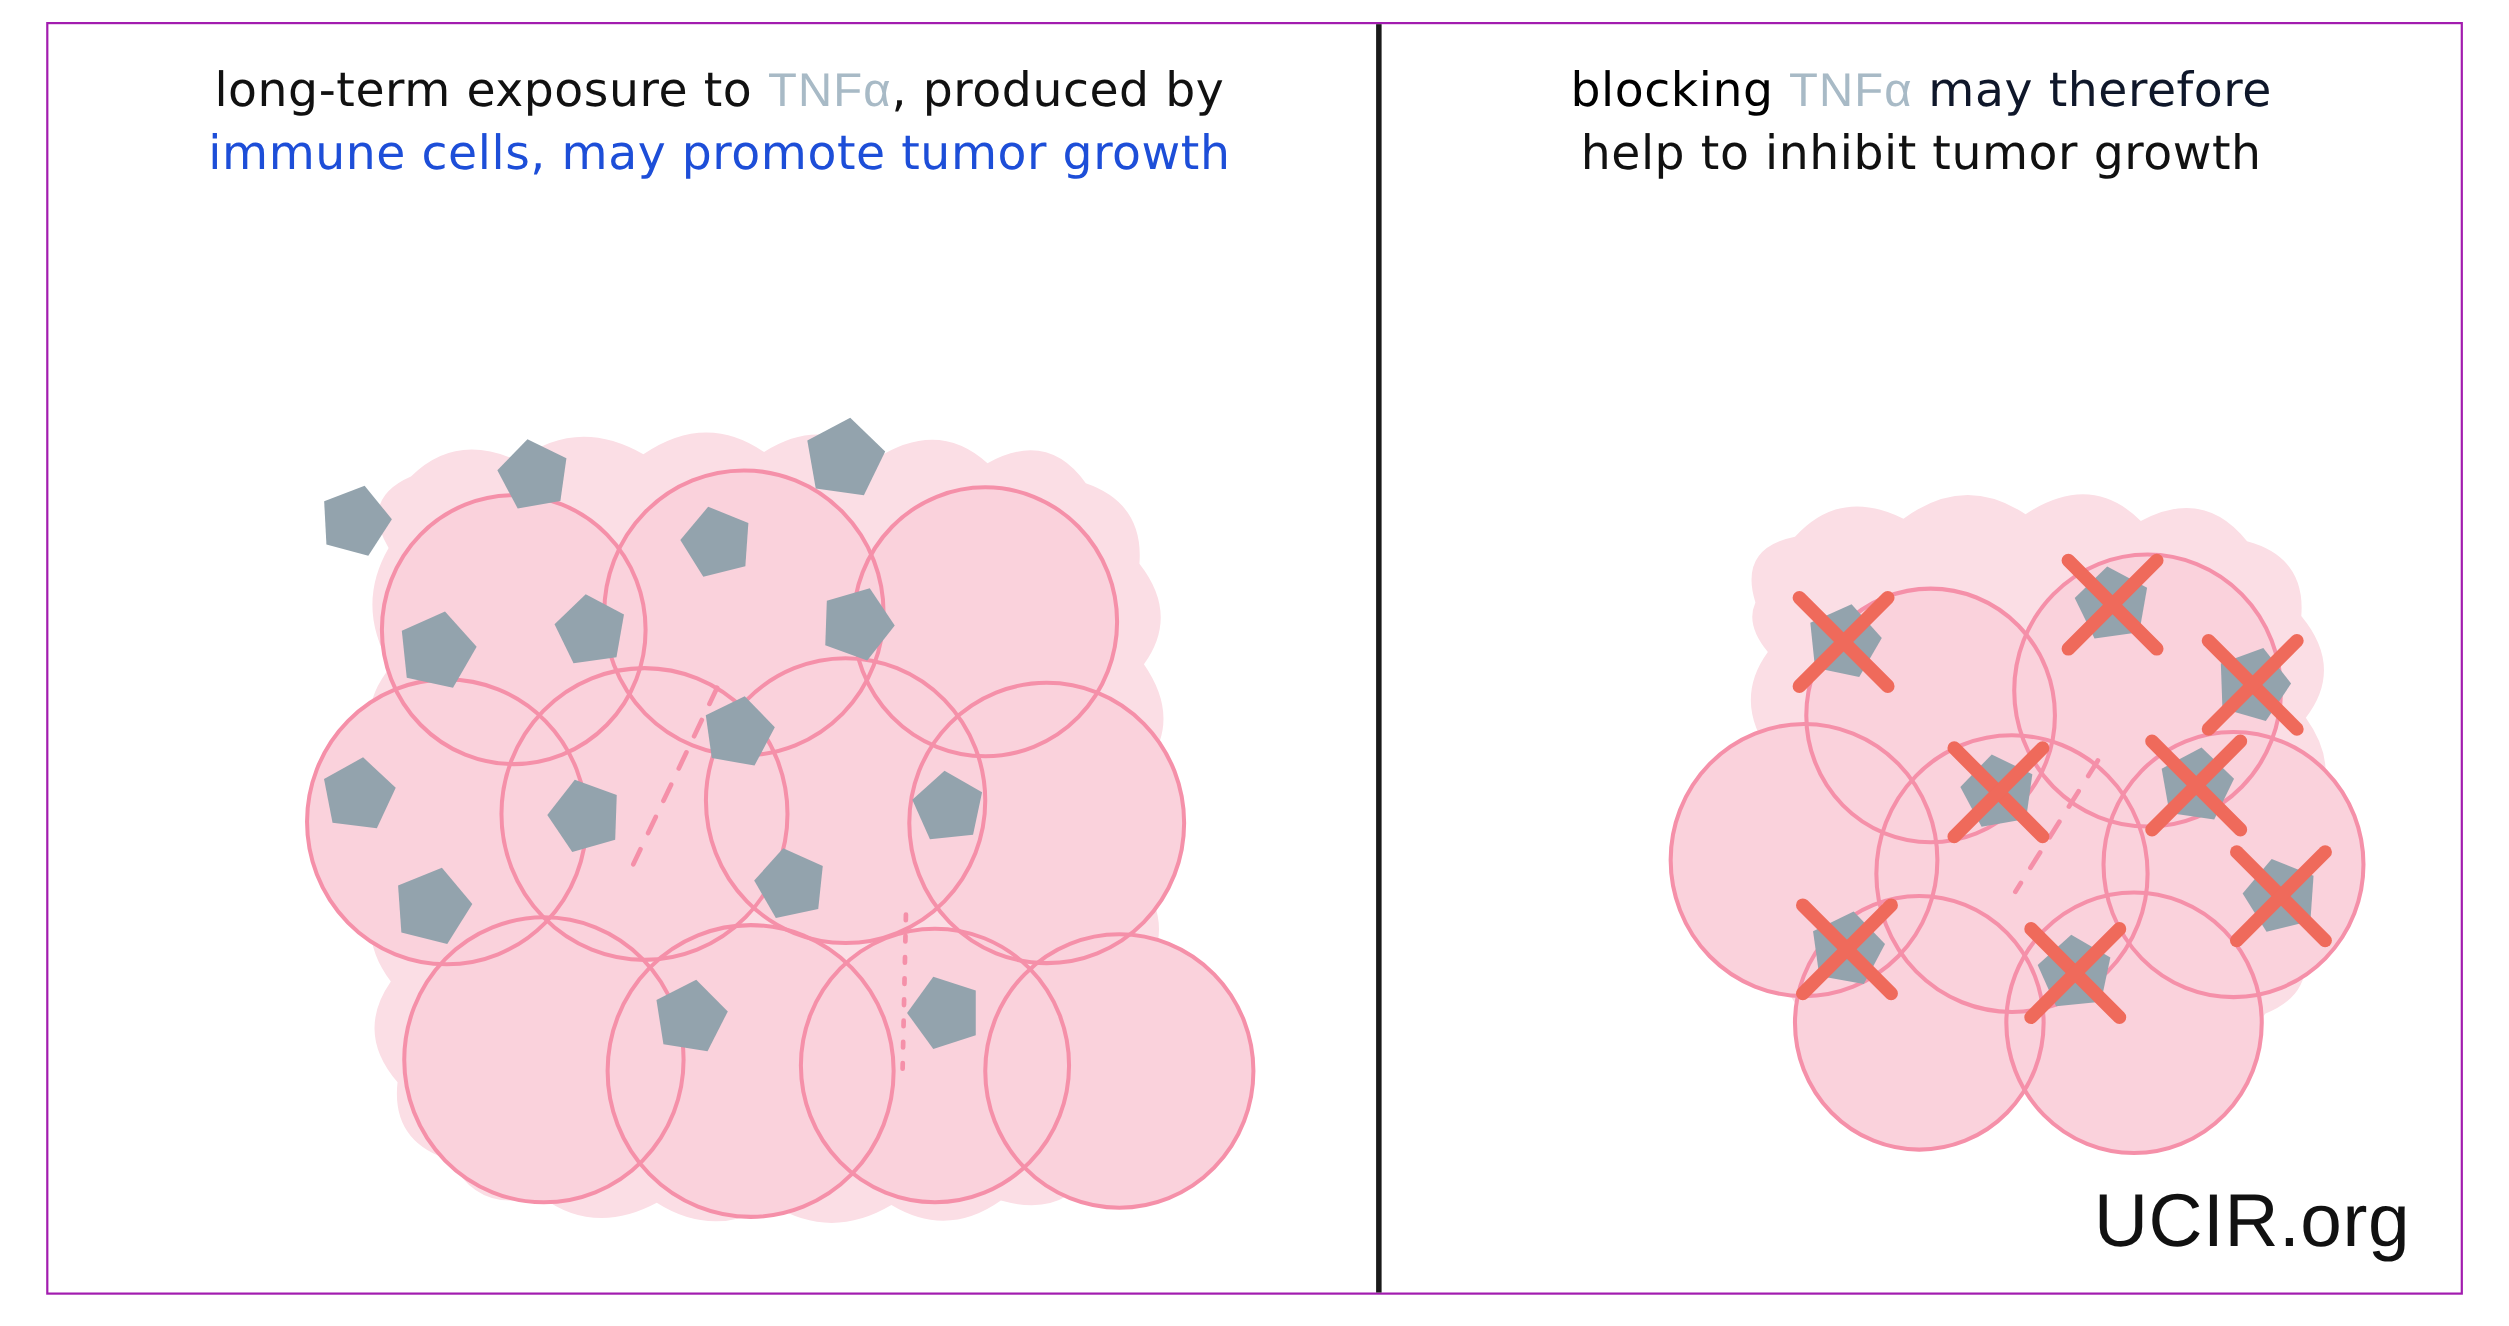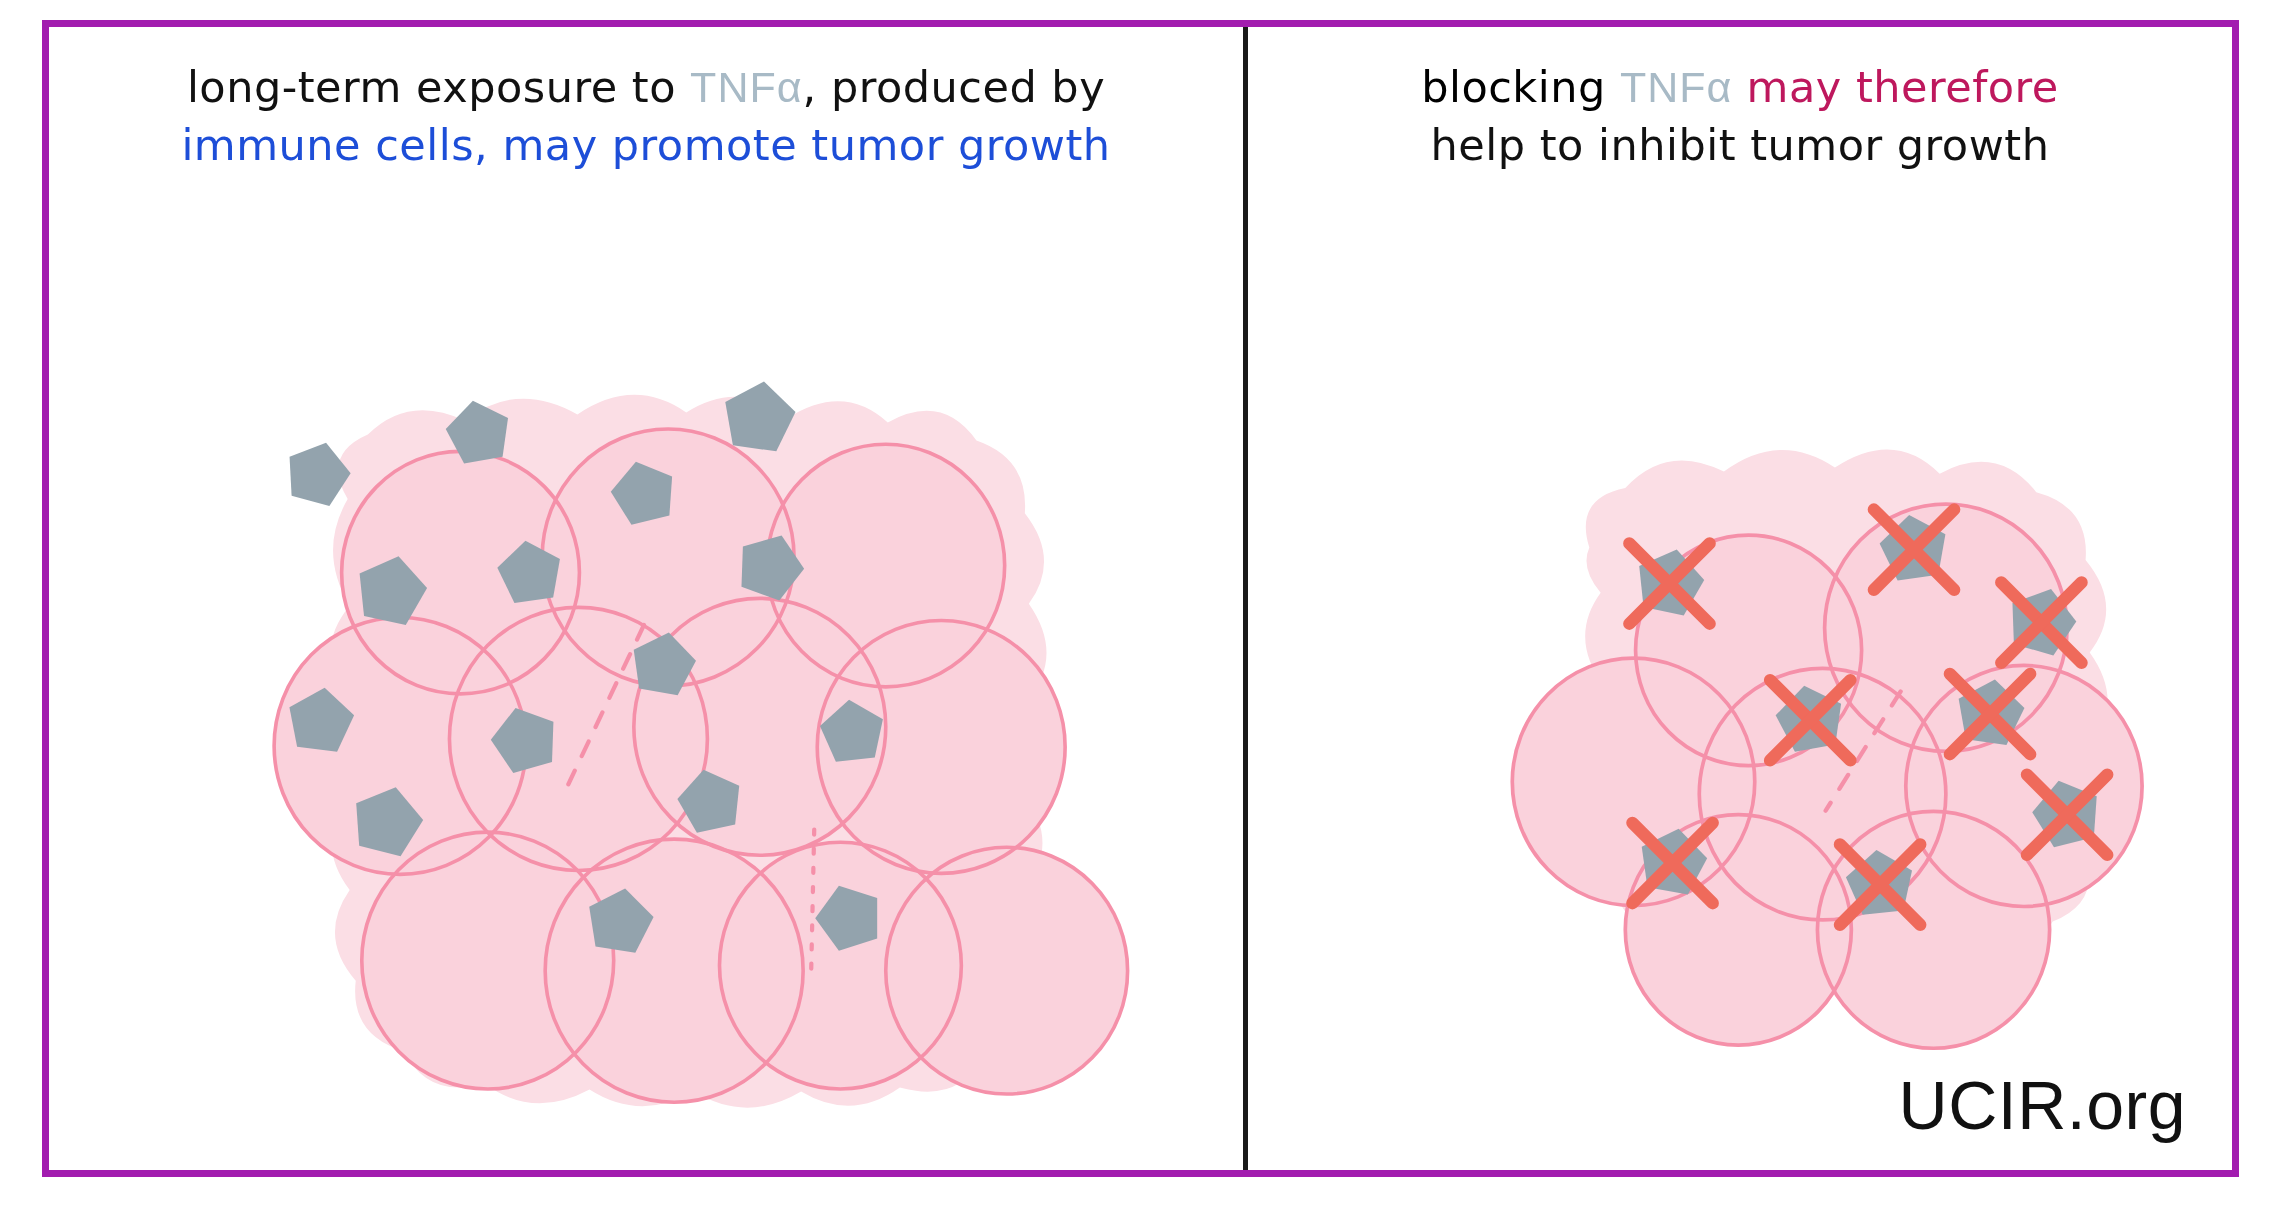--- a/index.html
+++ b/index.html
@@ -6,24 +6,25 @@
   body{
     width:2281px;height:1205px;overflow:hidden;
     font-family:"DejaVu Sans", sans-serif;
   }
   #figure-root{position:relative;width:2281px;height:1205px;background:#fff;}
 
   .frame{
     position:absolute;
     left:42px;top:20px;
     width:2197px;height:1157px;
-    border:7px solid #a21caf;
+    border:2px solid #a21caf;
     box-sizing:border-box;
     display:flex;
     background:#ffffff;
+    padding-left:13px;
   }
   .panel{
     position:relative;
     height:100%;
     box-sizing:border-box;
     overflow:hidden;
   }
   .panel-left{width:1199px;border-right:5px solid #1a1a1a;}
   .panel-right{flex:1;}
 
@@ -155,21 +156,21 @@
                 <polygon points="663.49,675.66 701.51,688.02 701.51,727.98 663.49,740.34 640.00,708.00" fill="#93A3AD"></polygon>
               </g>
             </g>
         </svg>
       </div>
     </div>
 
     <div class="panel panel-right">
       <div class="caption">
         <span class="line">
-          <span class="blocking" style="color: #000000;">blocking </span><span class="tnf" style="color: rgb(168, 186, 198);">TNFα</span><span style="color: #be185d;"> may therefore</span>
+          <span class="blocking" style="color: #000000;">blocking </span><span class="tnf" style="color: rgb(168, 186, 198);">TNFα</span><span style="color: #0f172a;"> may therefore</span>
         </span>
         <span class="line">
           <span style="color: rgb(17, 17, 17);">help to inhibit tumor growth</span>
         </span>
       </div>
 
       <div class="canvas">
         <svg viewBox="0 0 993 1157" preserveAspectRatio="xMidYMid meet">
           <g id="right-scene" transform="translate(110,215) scale(1.04)">
               <path d="M 225 300 Q 210 252 260 242 Q 300 198 356 226 Q 410 186 464 222 Q 522 184 566 228 Q 622 198 660 246 Q 712 260 708 312 Q 746 358 712 402 Q 748 452 710 498 Q 744 548 706 592 Q 726 644 676 664 Q 650 710 594 694 Q 546 728 496 698 Q 440 730 390 696 Q 336 722 304 680 Q 252 670 248 618 Q 210 576 242 530 Q 206 482 240 436 Q 204 388 236 344 Q 216 320 225 300 Z" fill="#FBDEE5"></path>

